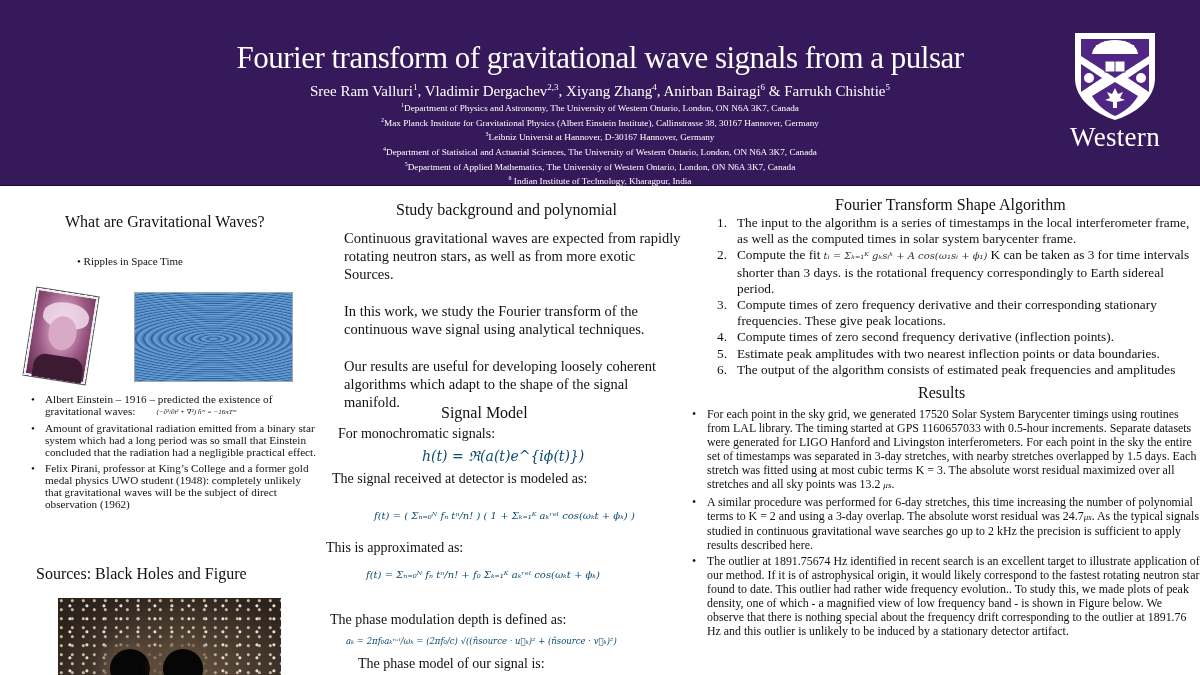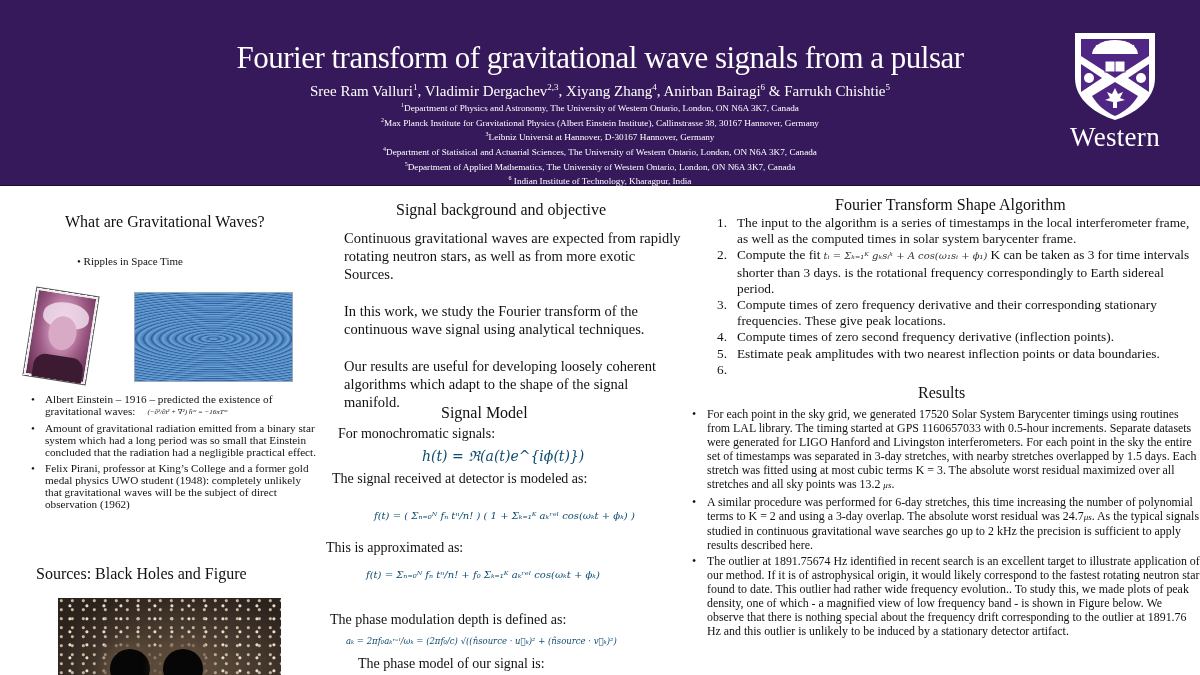--- a/index.html
+++ b/index.html
@@ -26,21 +26,21 @@
     border: 2px solid #eee; box-shadow: 0 0 0 1px #555; }
   .img-einstein .face { position: absolute; left: 16px; top: 22px; width: 28px; height: 34px; border-radius: 50%; background: #d9aac6; }
   .img-einstein .hair { position: absolute; left: 8px; top: 8px; width: 46px; height: 26px; border-radius: 50% 50% 40% 40%; background: #f0dceb; opacity: .85; }
   .img-einstein .suit { position: absolute; left: 6px; top: 62px; width: 50px; height: 24px; background: #3b1a32; border-radius: 12px 12px 0 0; }
   .img-ripples { position: absolute; left: 134px; top: 292px; width: 159px; height: 90px; overflow: hidden;
     background: repeating-radial-gradient(ellipse 100% 50% at 50% 52%, #4a86c4 0px, #6fa4d6 3px, #2d5f9c 6px, #5b93cc 8px);
     border: 1px solid #9ab; }
   .list1 { position: absolute; left: 30px; top: 393px; width: 290px; font-size: 11.2px; line-height: 12px; list-style: none; }
   .list1 li { position: relative; padding-left: 15px; margin-bottom: 4px; }
   .list1 li::before { content: "\2022"; position: absolute; left: 1px; top: 0; }
-  .eq-small { font-size: 7px; font-style: italic; display: inline-block; margin-left: 12px; vertical-align: middle; }
+  .eq-small { font-size: 7px; font-style: italic; display: inline-block; margin-left: 21px; vertical-align: middle; }
   .img-bh { position: absolute; left: 58px; top: 598px; width: 223px; height: 77px; overflow: hidden;
     background: radial-gradient(circle at 30% 30%, #c9b8a0 0 1px, transparent 2px) 0 0/11px 9px,
                 radial-gradient(circle at 70% 60%, #e6dccf 0 1px, transparent 2px) 0 0/17px 13px,
                 radial-gradient(ellipse at 55% 100%, #6b5845 0%, #4a3c30 40%, #2c231d 80%); }
   .bh { position: absolute; bottom: -14px; width: 40px; height: 40px; border-radius: 50%; background: #060606; box-shadow: 0 0 14px 8px #5c4a3a; }
 
   
   .p-body { position: absolute; left: 344px; font-size: 14.5px; line-height: 18px; width: 340px; }
   .math { font-family: "DejaVu Serif", serif; font-style: italic; color: #0c4a6e; position: absolute; white-space: nowrap; }
   .label2 { position: absolute; font-size: 14px; white-space: nowrap; }
@@ -118,21 +118,21 @@
   <li>Amount of gravitational radiation emitted from a binary star system which had a long period was so small that Einstein concluded that the radiation had a negligible practical effect.</li>
   <li>Felix Pirani, professor at King’s College and a former gold medal physics UWO student (1948): completely unlikely that gravitational waves will be the subject of direct observation (1962)</li>
 </ul>
 
 <div class="h-sec" style="left:36px; top:565px;">Sources: Black Holes and Figure</div>
 <div class="img-bh">
   <div class="bh" style="left:52px;"></div>
   <div class="bh" style="left:105px;"></div>
 </div>
 
-<div class="h-sec" style="left:396px; top:201px;">Signal background and objective</div>
+<div class="h-sec" style="left:396px; top:201px;">Study background and polynomial</div>
 <div class="p-body" style="top:229px;">Continuous gravitational waves are expected from rapidly rotating neutron stars, as well as from more exotic Sources.</div>
 <div class="p-body" style="top:302px;">In this work, we study the Fourier transform of the continuous wave signal using analytical techniques.</div>
 <div class="p-body" style="top:357px;">Our results are useful for developing loosely coherent algorithms which adapt to the shape of the signal manifold.</div>
 
 <div class="h-sec" style="left:441px; top:404px;">Signal Model</div>
 <div class="label2" style="left:338px; top:426px;">For monochromatic signals:</div>
 <div class="math" style="left:422px; top:446px; font-size:14px;">h(t) = ℜ(a(t)e^{iϕ(t)})</div>
 <div class="label2" style="left:332px; top:471px;text-align:center;">The signal received at detector is modeled as:</div>
 <div class="math" style="left:350px; top:510px; font-size:10px;margin-left:24px;">f(t) = ( Σₙ₌₀ᴺ fₙ tⁿ/n! ) ( 1 + Σₖ₌₁ᴷ aₖʳᵉˡ cos(ωₖt + ϕₖ) )</div>
 <div class="label2" style="left:326px; top:540px;">This is approximated as:</div>
@@ -142,21 +142,21 @@
 
 <div class="label2" style="left: 358px; top: 656px;">The phase model of our signal is:</div>
 
 <div class="h-sec" style="left:835px; top:196px;">Fourier Transform Shape Algorithm</div>
 <ol class="olist">
   <li><span class="num">1.</span><span>The input to the algorithm is a series of timestamps in the local interferometer frame, as well as the computed times in solar system barycenter frame.</span></li>
   <li><span class="num">2.</span><span>Compute the fit</span><span class="fit-eq">tᵢ = Σₖ₌₁ᴷ gₖsᵢᵏ + A cos(ω₁sᵢ + ϕ₁)</span><span>K can be taken as 3 for time intervals shorter than 3 days. is the rotational frequency correspondingly to Earth sidereal period.</span></li>
   <li><span class="num">3.</span><span>Compute times of zero frequency derivative and their corresponding stationary frequencies. These give peak locations.</span></li>
   <li><span class="num">4.</span><span>Compute times of zero second frequency derivative (inflection points).</span></li>
   <li><span class="num">5.</span><span>Estimate peak amplitudes with two nearest inflection points or data boundaries.</span></li>
-  <li><span class="num">6.</span></li>
+  <li><span class="num">6.</span><span>The output of the algorithm consists of estimated peak frequencies and amplitudes</span></li>
 </ol>
 
 <div class="h-sec" style="left:918px; top:384px;">Results</div>
 <ul class="rlist">
   <li><span>For each point in the sky grid, we generated 17520 Solar System Barycenter timings using routines from LAL library. The timing started at GPS 1160657033 with 0.5-hour increments. Separate datasets were generated for LIGO Hanford and Livingston interferometers. For each point in the sky the entire set of timestamps was separated in 3-day stretches, with nearby stretches overlapped by 1.5 days. Each stretch was fitted using at most cubic terms K = 3. The absolute worst residual maximized over all stretches and all sky points was 13.2 </span><span class="mu">μs</span><span>.</span></li>
   <li><span>A similar procedure was performed for 6-day stretches, this time increasing the number of polynomial terms to K = 2 and using a 3-day overlap. The absolute worst residual was 24.7</span><span class="mu">μs</span><span>. As the typical signals studied in continuous gravitational wave searches go up to 2 kHz the precision is sufficient to apply results described here.</span></li>
   <li>The outlier at 1891.75674 Hz identified in recent search is an excellent target to illustrate application of our method. If it is of astrophysical origin, it would likely correspond to the fastest rotating neutron star found to date. This outlier had  rather wide frequency evolution.. To study this, we made plots of peak density, one of which - a magnified view of low frequency band - is shown in Figure below. We observe that there is nothing special about the frequency drift corresponding to the outlier at 1891.76 Hz and this outlier is unlikely to be induced by a stationary detector artifact.</li>
 </ul>
 
 </body></html>

